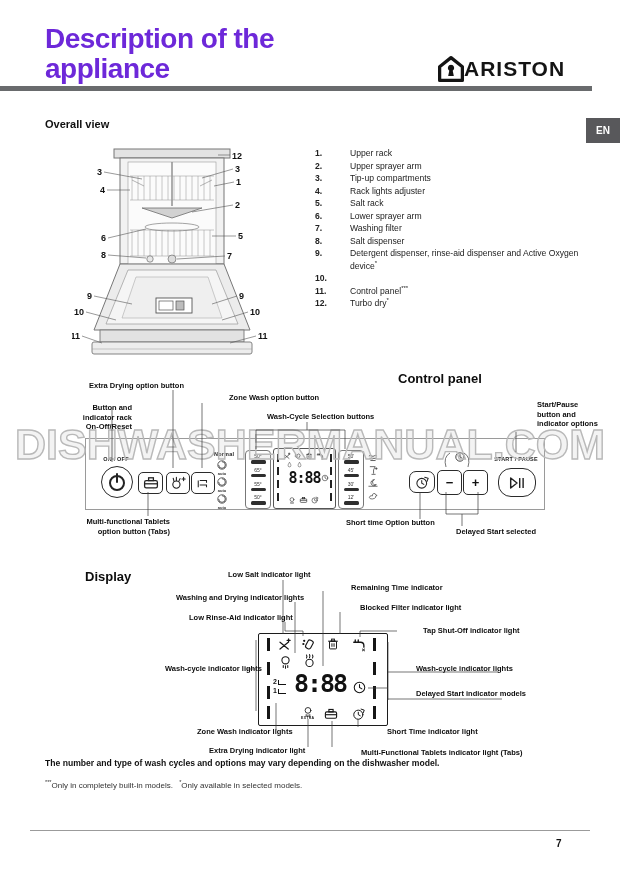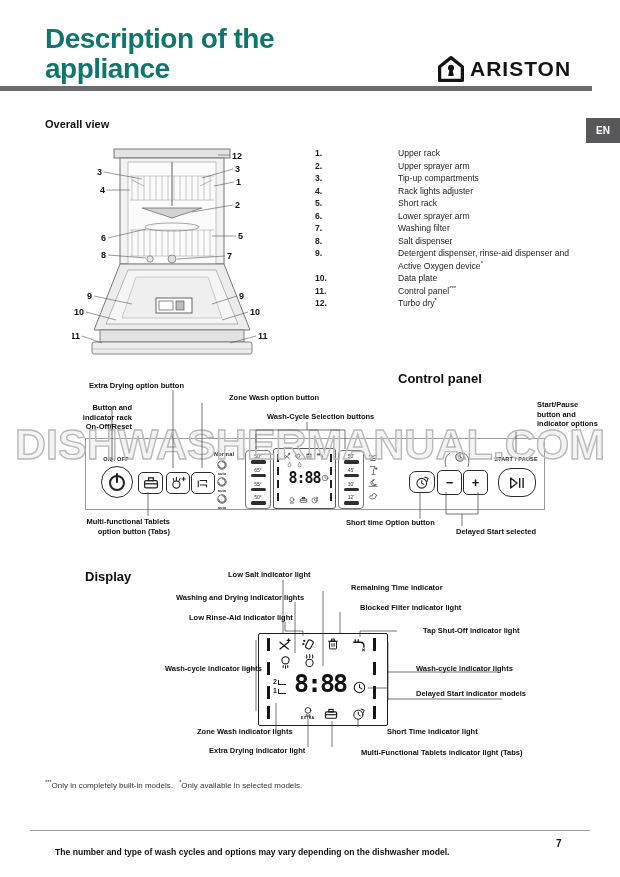--- a/index.html
+++ b/index.html
@@ -1,31 +1,31 @@
 <!DOCTYPE html>
 <html><head>
 <meta charset="utf-8">
 <style>
   html,body{margin:0;padding:0;background:#fff;}
   #page{position:relative;width:620px;height:877px;background:#fff;overflow:hidden;
         font-family:"Liberation Sans",sans-serif;color:#111;}
   .abs{position:absolute;}
   
-  #title{left:45px;top:24px;font-size:28px;font-weight:bold;line-height:30px;letter-spacing:-0.5px;color:#0f766e;}
-  #logo{left:438px;top:56px;display:flex;align-items:center;gap:6px;}
+  #title{left:45px;top:24px;font-size:28px;font-weight:bold;line-height:30px;letter-spacing:-0.5px;color:#6d28d9;}
+  #logo{left:438px;top:56px;display:flex;align-items:center;}
   #logo .brandtxt{font-size:21px;font-weight:bold;letter-spacing:1px;color:#141414;}
   #rule{left:0;top:86px;width:592px;height:5px;background:#696b6d;}
   #ov-heading{left:45px;top:118px;font-size:11px;font-weight:bold;}
   #en-badge{left:586px;top:118px;width:34px;height:25px;background:#58585b;color:#fff;
             font-size:10px;font-weight:bold;display:flex;align-items:center;justify-content:center;}
   
   #ov-list{left:315px;top:147px;width:268px;font-size:8.6px;line-height:12.5px;color:#222;}
   .ov-row{display:flex;}
   .ov-num{width:35px;font-weight:bold;flex:none;}
-  .ov-lab{width:230px;margin-left:48px;}
+  .ov-lab{width:230px;}
   sup{font-size:70%;vertical-align:super;line-height:0;}
   
   .lbl{position:absolute;font-size:7.5px;font-weight:bold;line-height:9.6px;color:#0d0d0d;z-index:6;padding-left:24px;}
   .lbl.r{text-align:right;}
   .h2{position:absolute;font-size:13px;font-weight:bold;color:#0d0d0d;z-index:6;}
   
   #cp-box{left:85px;top:438px;width:458px;height:70px;border:1px solid #9a9a9a;background:#fff;z-index:2;}
   .tinytxt{position:absolute;font-size:5.5px;font-weight:bold;color:#222;letter-spacing:0.2px;}
   .pwr-btn{position:absolute;left:15px;top:27px;width:30px;height:30px;border:1.7px solid #2b2b2b;border-radius:50%;
            display:flex;align-items:center;justify-content:center;background:#fff;}
@@ -53,21 +53,21 @@
            font-family:"DejaVu Sans Mono",monospace;font-weight:bold;font-size:25px;color:#111;letter-spacing:-2px;}
   .zonerow{display:flex;align-items:flex-start;line-height:1;}
   .zonenum{font-size:7px;font-weight:bold;color:#111;}
   .zonebr{display:inline-block;width:7px;height:4px;border-left:1.4px solid #111;border-bottom:1.4px solid #111;margin-left:1px;margin-top:2px;}
   .extratxt{font-size:3.5px;font-weight:bold;letter-spacing:0.3px;color:#111;text-align:center;line-height:3.5px;}
   
   #watermark{left:0;top:420px;width:620px;text-align:center;font-size:43px;font-weight:bold;letter-spacing:0px;
              color:rgba(190,190,190,0.18);-webkit-text-stroke:1.4px #b9b9b9;z-index:5;pointer-events:none;white-space:nowrap;}
   
   #fn1{left:45px;top:781px;font-size:8px;color:#333;}
-  #fn2{left:45px;top:847px;font-size:8.6px;font-weight:bold;color:#111;margin-left:10px;}
+  #fn2{left:45px;top:758px;font-size:8.6px;font-weight:bold;color:#111;}
   #foot-rule{left:30px;top:830px;width:560px;height:1px;background:#9b9b9b;}
   #page-num{left:556px;top:838px;font-size:10px;font-weight:bold;}
   svg.ic{display:block;}
   #leaders{left:0;top:0;z-index:7;pointer-events:none;}
 </style>
 </head>
 <body>
 
 <svg width="0" height="0" style="position:absolute">
   <defs>
@@ -247,41 +247,40 @@
     <div class="ov-row">
         <span class="ov-num">3.</span>
         <span class="ov-lab"><span>Tip-up compartments</span><sup></sup></span>
       </div>
     <div class="ov-row">
         <span class="ov-num">4.</span>
         <span class="ov-lab"><span>Rack lights adjuster</span><sup></sup></span>
       </div>
     <div class="ov-row">
         <span class="ov-num">5.</span>
-        <span class="ov-lab"><span>Short rack</span><sup></sup></span>
+        <span class="ov-lab"><span>Salt rack</span><sup></sup></span>
       </div>
     <div class="ov-row">
         <span class="ov-num">6.</span>
         <span class="ov-lab"><span>Lower sprayer arm</span><sup></sup></span>
       </div>
     <div class="ov-row">
         <span class="ov-num">7.</span>
         <span class="ov-lab"><span>Washing filter</span><sup></sup></span>
       </div>
     <div class="ov-row">
         <span class="ov-num">8.</span>
         <span class="ov-lab"><span>Salt dispenser</span><sup></sup></span>
       </div>
     <div class="ov-row">
         <span class="ov-num">9.</span>
         <span class="ov-lab"><span>Detergent dispenser, rinse-aid dispenser and Active Oxygen device</span><sup>*</sup></span>
       </div>
     <div class="ov-row">
         <span class="ov-num">10.</span>
-        <span class="ov-lab"><span>Data plate</span><sup></sup></span>
       </div>
     <div class="ov-row">
         <span class="ov-num">11.</span>
         <span class="ov-lab"><span>Control panel</span><sup>***</sup></span>
       </div>
     <div class="ov-row">
         <span class="ov-num">12.</span>
         <span class="ov-lab"><span>Turbo dry</span><sup>*</sup></span>
       </div>
   </div>

